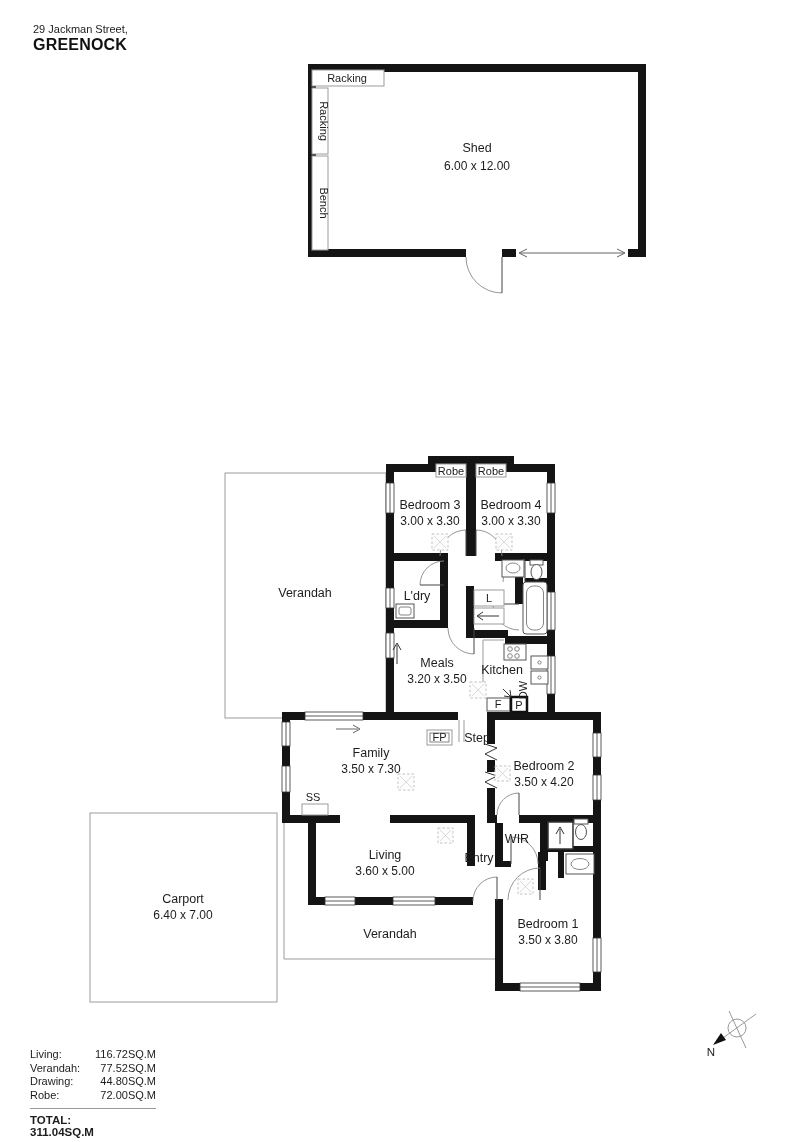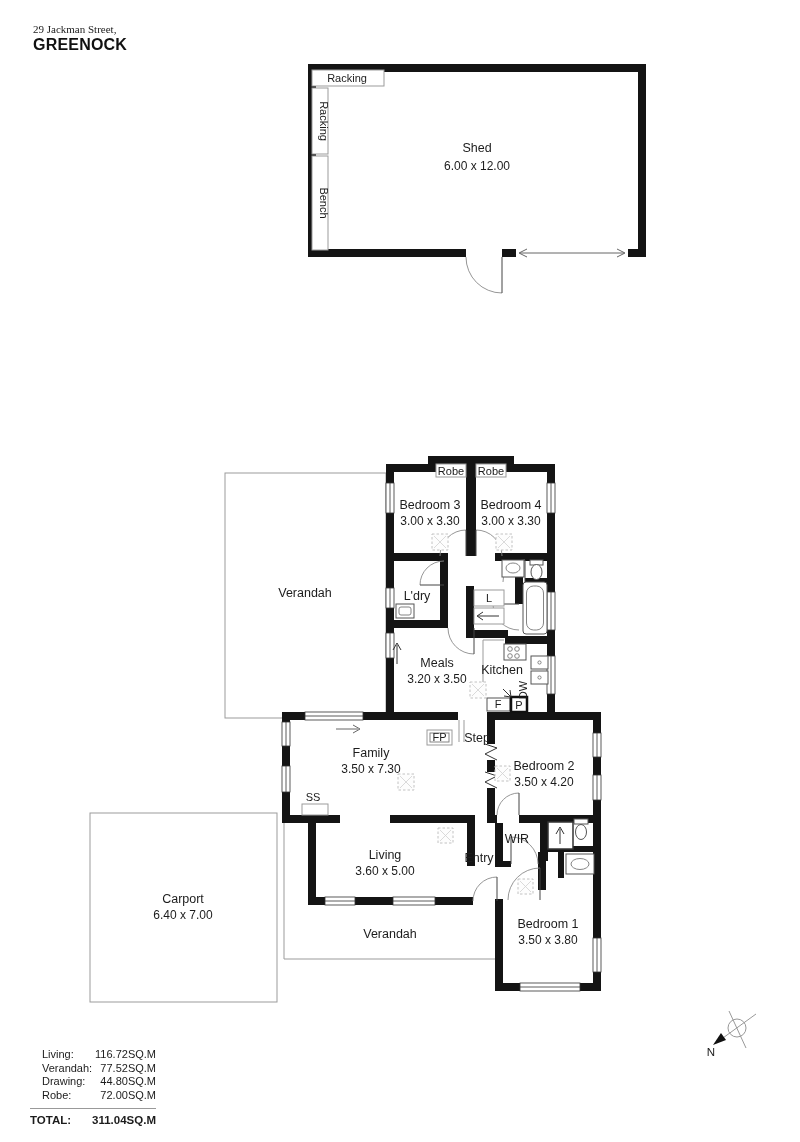--- a/index.html
+++ b/index.html
@@ -1,42 +1,42 @@
 <!DOCTYPE html>
 <html><head>
 <meta charset="utf-8">
 <style>
   html,body{margin:0;padding:0;background:#fff;}
   .page{position:relative;width:800px;height:1142px;background:#fff;overflow:hidden;
         font-family:"Liberation Sans",sans-serif;color:#1c1c1c;}
   .hdr{position:absolute;left:33px;top:22px;line-height:15px;}
-  .hdr .l1{font-size:11px;color:#222;font-family:Liberation Serif, serif;}
+  .hdr .l1{font-size:11px;color:#222;}
   .hdr .l2{font-size:16px;font-weight:bold;color:#111;letter-spacing:.2px;}
   svg{position:absolute;left:0;top:0;}
   svg text{font-family:"Liberation Sans",sans-serif;text-anchor:middle;fill:#1c1c1c;}
   .wall{fill:#141414;}
   .thin{stroke:#9b9b9b;stroke-width:1;fill:none;}
   .box{fill:#fff;stroke:#9b9b9b;stroke-width:1;}
   .win{fill:#fff;stroke:#333;stroke-width:0.8;}
   .winline{stroke:#333;stroke-width:0.8;}
   .arc{stroke:#8a8a8a;stroke-width:0.9;fill:none;}
   .leaf{stroke:#444;stroke-width:1;fill:none;}
   .fix{stroke:#555;stroke-width:1;fill:#fff;}
   .fix2{stroke:#777;stroke-width:0.9;fill:none;}
   .fan{stroke:#c2c2c2;stroke-width:1;fill:#fdfdfd;stroke-dasharray:2.5 2;}
   .fanx{stroke:#d0d0d0;stroke-width:0.8;}
   .lbl{font-size:12.5px;}
   .dim{font-size:12px;}
   .sm{font-size:11px;}
   .arr{stroke:#333;stroke-width:1;fill:none;}
   .arrg{stroke:#666;stroke-width:1;fill:none;}
   .areas{position:absolute;left:30px;top:1048px;width:126px;font-size:11px;}
-  .areas .row{display:flex;justify-content:space-between;line-height:13.5px;margin-left:12px;}
+  .areas .row{display:flex;justify-content:space-between;line-height:13.5px;}
   .areas .div{border-top:1px solid #999;margin:6px 0 5px 0;}
-  .areas .tot{display:flex;justify-content:space-between;font-weight:bold;font-size:11.5px;}
+  .areas .tot{display:flex;justify-content:space-between;font-weight:bold;font-size:11.5px;flex-direction:column;}
   .disc{position:absolute;right:17px;top:1077px;width:300px;text-align:right;
         font-size:11.2px;line-height:14.5px;color:#3a3a3a;}
 </style>
 </head>
 <body>
 
 <div class="page">
 
   <div class="hdr">
     <div class="l1">29 Jackman Street,</div>

